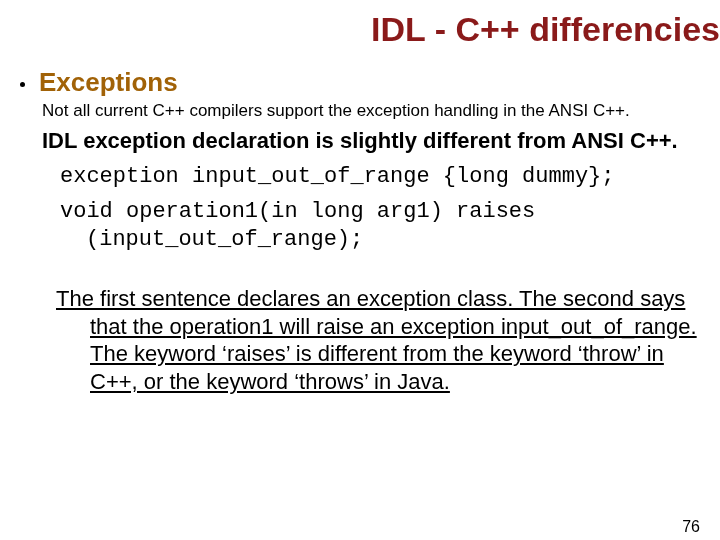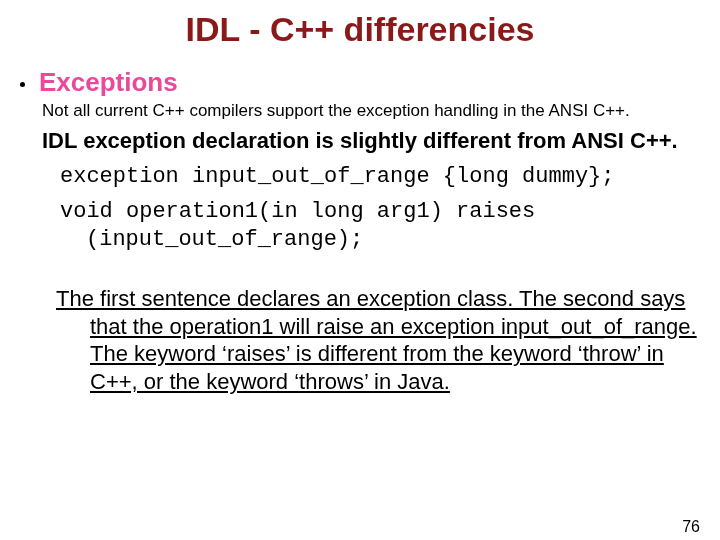--- a/index.html
+++ b/index.html
@@ -7,21 +7,21 @@
     padding: 0;
     width: 720px;
     height: 540px;
     background: #ffffff;
     font-family: "Comic Sans MS", "Comic Sans", cursive, sans-serif;
     color: #000;
     position: relative;
     overflow: hidden;
   }
   .title {
-    text-align: center;
+    text-align: right;
     font-size: 34px;
     color: #8a1a1a;
     font-weight: bold;
     margin-top: 10px;
     margin-bottom: 18px;
   }
   .bullet-row {
     display: flex;
     align-items: flex-start;
     margin-left: 20px;
@@ -32,21 +32,21 @@
     height: 5px;
     background: #000;
     border-radius: 50%;
     margin-top: 15px;
     margin-right: 14px;
     flex-shrink: 0;
   }
   .bullet-label {
     font-size: 26px;
     font-weight: bold;
-    color: #ec4899;
+    color: #a16207;
   }
   .sub1 {
     font-size: 17px;
     margin-left: 42px;
     margin-right: 20px;
     line-height: 1.25;
     text-indent: -20px;
     padding-left: 20px;
     margin-bottom: 6px;
   }

